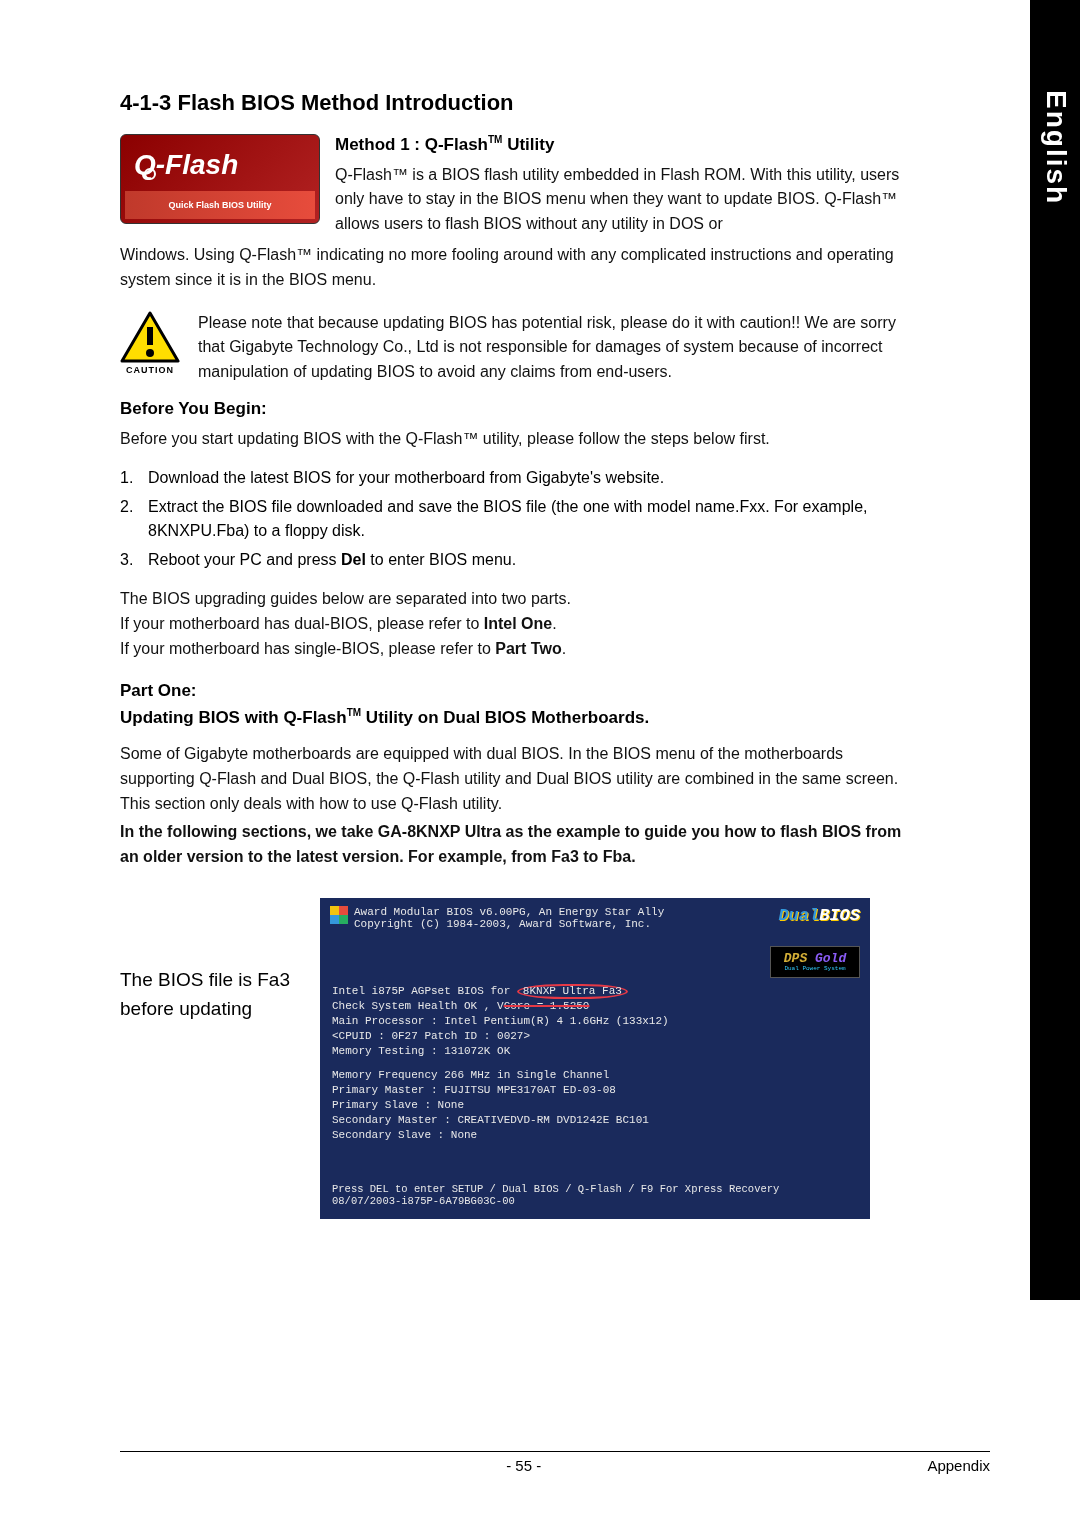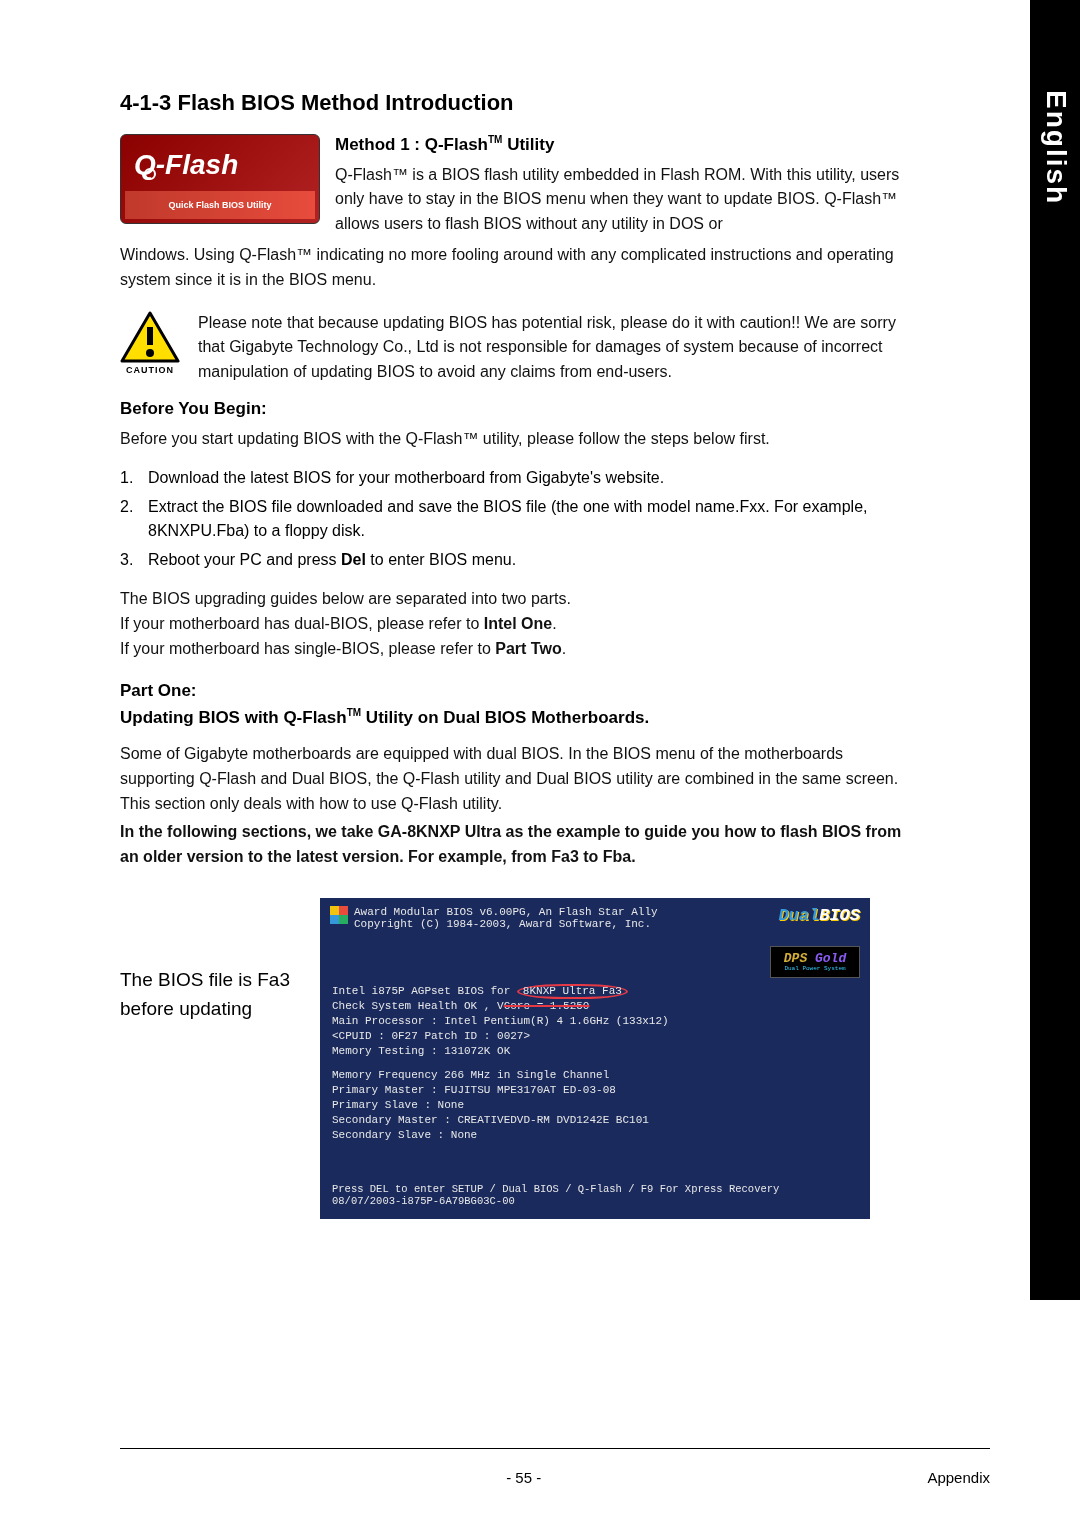--- a/index.html
+++ b/index.html
@@ -38,21 +38,21 @@
   .dual-bios { font-style:italic; font-weight:bold; color:#4aa3ff; font-size:17px; text-shadow:1px 1px 0 #ffcc00; }
   .dual-bios span { color:#3498db; }
   .dps-gold { width:90px; height:32px; background:#000; border:1px solid #555; display:flex; flex-direction:column; align-items:center; justify-content:center; }
   .dps-gold .t1 { color:#d4af37; font-style:italic; font-weight:bold; font-size:13px; line-height:1; }
   .dps-gold .t2 { color:#3cf; font-size:6px; }
   .bios-body { padding: 0 12px; line-height:1.35; }
   .bios-body p { margin-bottom: 10px; }
   .bios-circle { display:inline-block; border:2px solid #e63946; border-radius:50%/60%; padding:0 4px; line-height:1; }
   .bios-underline { text-decoration: line-through; text-decoration-color:#e63946; text-decoration-thickness:2px; }
   .bios-footer { padding: 0 12px; margin-top:40px; font-size:10.5px; }
-  .footer { position:absolute; bottom:46px; left:120px; width:870px; border-top:1px solid #000; display:flex; justify-content:space-between; padding-top:20px; font-size:15px; }
+  .footer { position:absolute; bottom:58px; left:120px; width:870px; border-top:1px solid #000; display:flex; justify-content:space-between; padding-top:5px; font-size:15px; }
 </style>
 </head>
 <body>
 
 <div class="sidebar">
   <div class="sidebar-text">English</div>
 </div>
 
 <div class="content">
   <div class="section-title">4-1-3  Flash BIOS Method Introduction</div>
@@ -113,21 +113,21 @@
   <div class="body-text">Some of Gigabyte motherboards are equipped with dual BIOS. In the BIOS menu of the motherboards supporting Q-Flash and Dual BIOS, the Q-Flash utility and Dual BIOS utility are combined in the same screen. This section only deals with how to use Q-Flash utility.</div>
   <div class="body-text bold" style="margin-top:4px;">In the following sections, we take GA-8KNXP Ultra as the example to guide you how to flash BIOS from an older version to the latest version. For example, from Fa3 to Fba.</div>
 
   <div class="bios-section">
     <div class="bios-note">The BIOS file is Fa3 before updating</div>
     <div class="bios-screen">
       <div class="bios-header">
         <div class="bios-header-left">
           <div class="windows-icon"></div>
           <div>
-            <div>Award Modular BIOS v6.00PG, An Flash Star Ally</div>
+            <div>Award Modular BIOS v6.00PG, An Energy Star Ally</div>
             <div>Copyright (C) 1984-2003, Award Software, Inc.</div>
           </div>
         </div>
         <div class="bios-logos">
           <div class="dual-bios"><span>Dual</span><span style="color:#fff;">BIOS</span></div>
           <div class="dps-gold">
             <div class="t1"><span>DPS</span> <span style="color:#8b5cf6">Gold</span></div>
             <div class="t2">Dual Power System</div>
           </div>
         </div>

